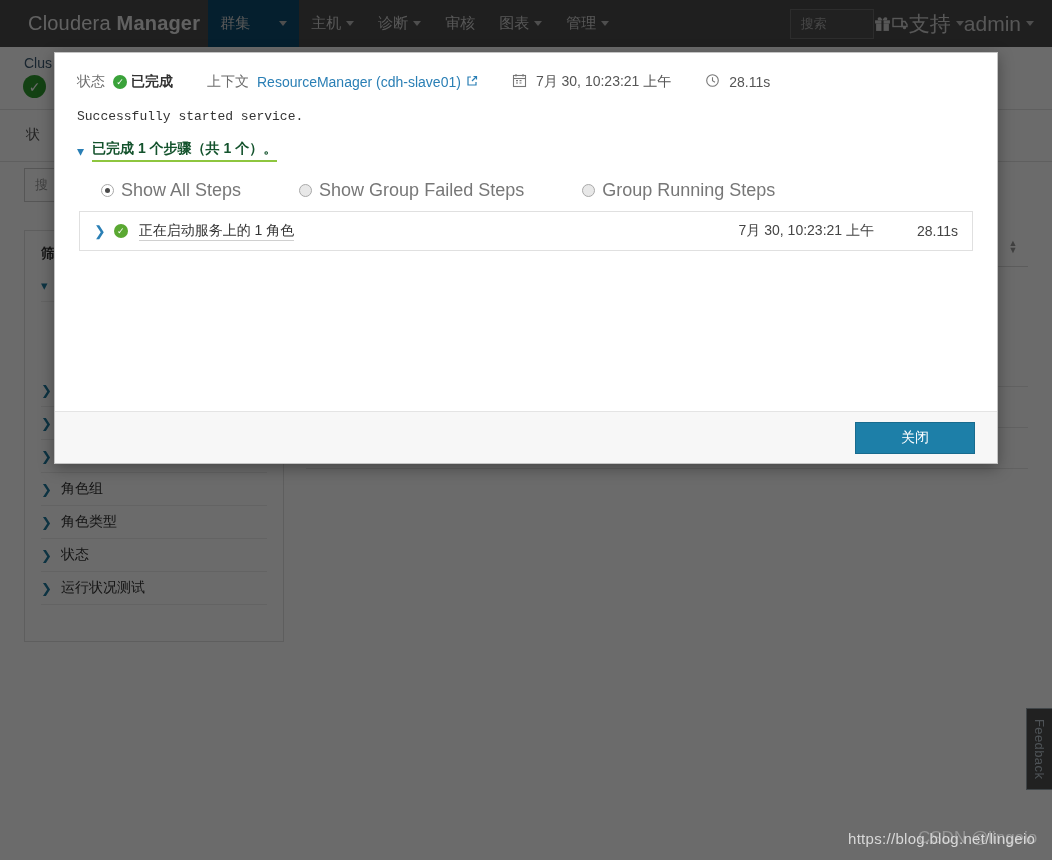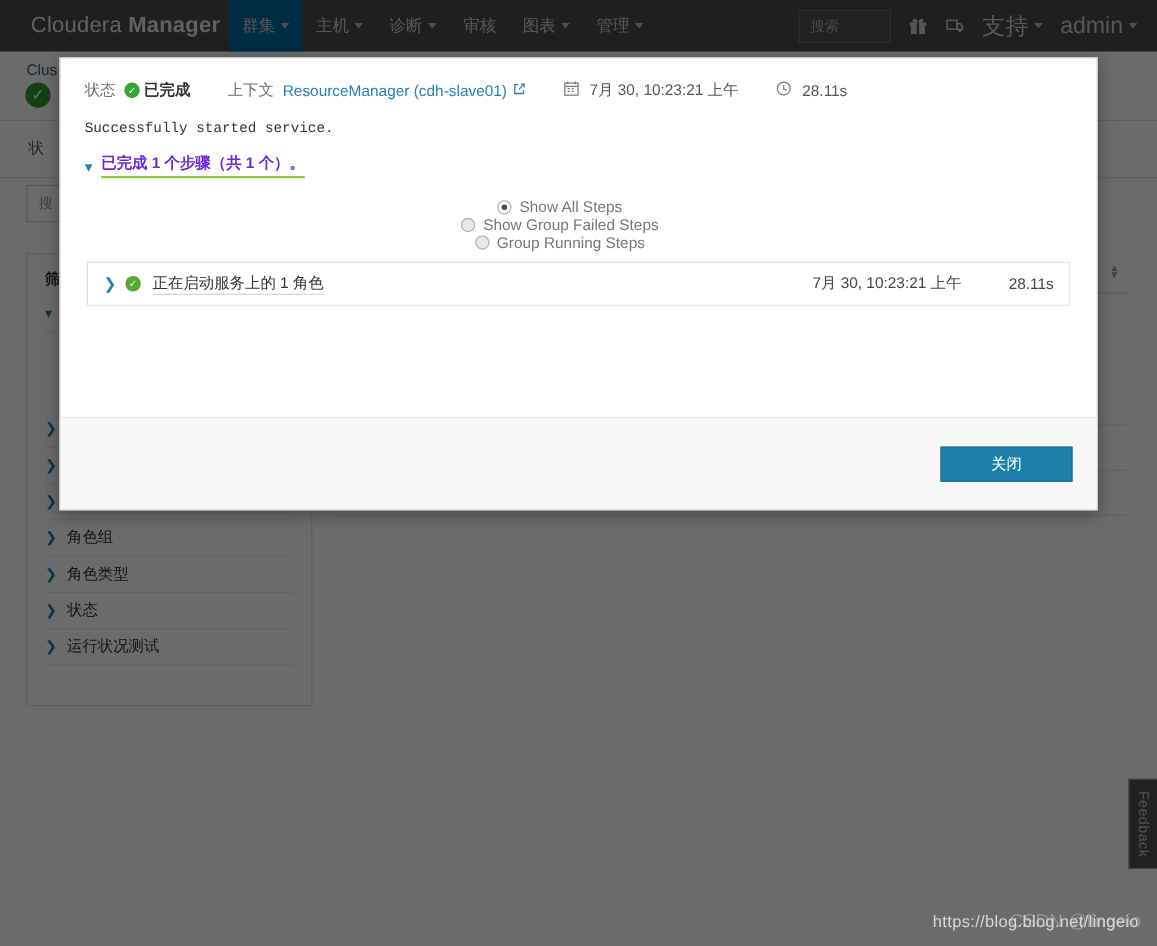--- a/index.html
+++ b/index.html
@@ -33,31 +33,31 @@
     font-size: 20px; padding-left: 28px; padding-right: 8px;
     color: #e8e8e8; letter-spacing: .2px; white-space: nowrap;
   }
   .brand b { font-weight: bold; }
   .brand .light { font-weight: 300; }
   .navitems { display: flex; align-items: center; height: 47px; }
   .navitem {
     height: 47px; display: flex; align-items: center;
     padding: 0 12px; font-size: 15px; color: #cfcfcf; white-space: nowrap;
   }
-  .navitem.active { background: #0369a1; }
+  .navitem.active { background: #0c4a6e; gap: 24px; }
   .caret {
     display: inline-block; margin-left: 5px;
     width: 0; height: 0;
     border-left: 4px solid transparent;
     border-right: 4px solid transparent;
     border-top: 5px solid #b9b9b9;
   }
   .navright {
     margin-left: auto; display: flex; align-items: center;
-    padding-right: 18px; gap: 16px;
+    padding-right: 18px; 
   }
   .searchbox {
     width: 84px; height: 30px; border: 1px solid #6b6b6b;
     background: #4f4f4f; color: #a9a9a9;
     font-size: 13px; display: flex; align-items: center;
     padding: 0 10px;
   }
   .navicon { color: #cfcfcf; display: flex; align-items: center; }
   .navlink { font-size: 21px; color: #cfcfcf; display: flex; align-items: center; }
 
@@ -245,26 +245,26 @@
     font-family: "Liberation Mono", "DejaVu Sans Mono", monospace;
     font-size: 13px; color: #333; margin-bottom: 16px;
   }
   .summary {
     display: flex; align-items: center; margin-bottom: 18px;
   }
   .summary .twisty {
     color: #2a7fb5; font-size: 14px; margin-right: 8px; font-weight: bold;
   }
   .summary .txt {
-    font-size: 14px; font-weight: bold; color: #6d28d9;
+    font-size: 14px; font-weight: bold; color: #14532d;
     border-bottom: 2px solid #8ec63f; padding-bottom: 2px;
   }
   .radios {
     display: flex; align-items: center; margin: 0 0 10px 24px;
-    font-size: 14px; color: #777; flex-direction: column;
+    font-size: 18px; color: #777;
   }
   .radio { display: flex; align-items: center; margin-right: 58px; }
   .radio .rb {
     width: 13px; height: 13px; border-radius: 50%;
     border: 1px solid #a9a9a9; background: #e8e8e8;
     margin-right: 7px; position: relative;
   }
   .radio.sel .rb { background: #fff; }
   .radio.sel .rb::after {
     content: ""; position: absolute; left: 3px; top: 3px;
@@ -280,21 +280,21 @@
     width: 14px; height: 14px; border-radius: 50%;
     background: #5aa832; color: #fff; font-size: 9px;
     display: inline-flex; align-items: center; justify-content: center;
     margin-right: 11px;
   }
   .steps .name { border-bottom: 1px solid #d0d0d0; }
   .steps .time { margin-left: auto; color: #444; }
   .steps .dur { width: 84px; text-align: right; color: #444; }
 
   .modal-foot {
-    height: 84px; background: #f7f7f7;
+    height: 52px; background: #f7f7f7;
     border-top: 1px solid #e4e4e4;
     display: flex; align-items: center; justify-content: flex-end;
     padding: 16px 22px;
   }
   .btn-close {
     min-width: 120px; height: 32px;
     background: #1d7fa8; border: 1px solid #186b8e;
     color: #fff; font-size: 14px;
     display: flex; align-items: center; justify-content: center;
     cursor: pointer;

